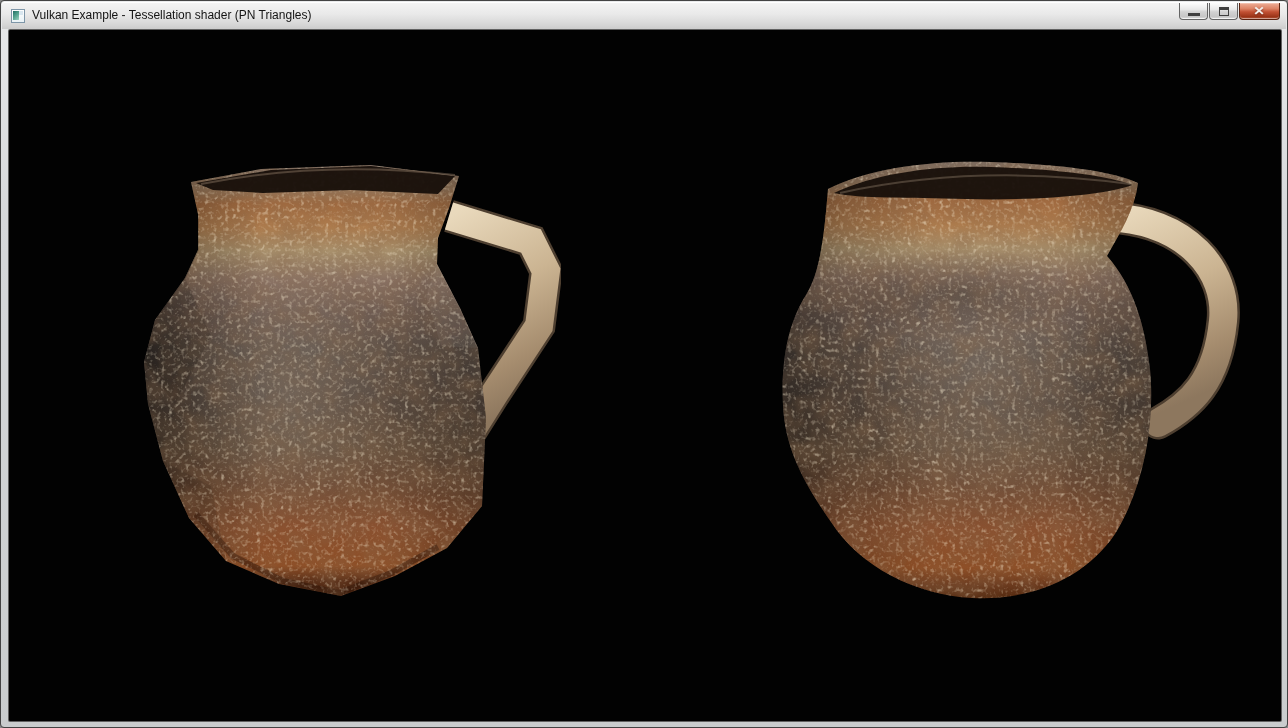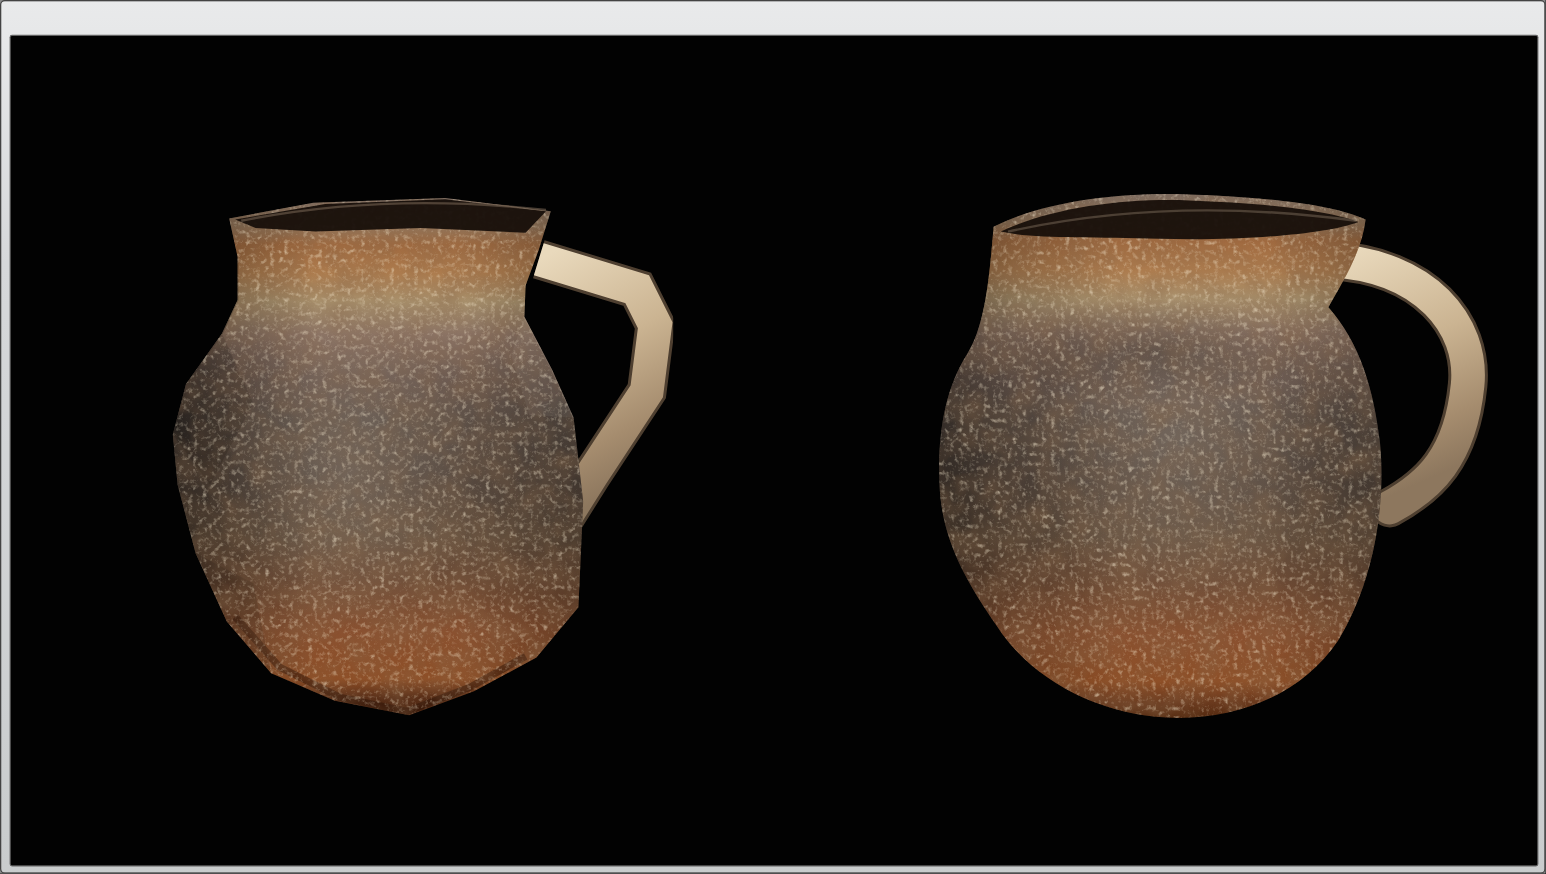--- a/index.html
+++ b/index.html
@@ -52,20 +52,35 @@
   }
   svg.jug { position:absolute; display:block; }
   #jugL { left:132px; top:126px; width:420px; height:445px; }
   #jugR { left:767px; top:123px; width:465px; height:450px; }
 </style>
 </head>
 <body>
 
 <div class="window">
 
+  <div class="titlebar">
+    <span class="app-icon"></span>
+    <span class="title-text">Vulkan Example - Tessellation shader (PN Triangles)</span>
+    <div class="controls">
+      <button class="wbtn min" aria-label="Minimize">
+        <span class="min-glyph"></span>
+      </button>
+      <button class="wbtn max" aria-label="Maximize">
+        <span class="max-glyph"></span>
+      </button>
+      <button class="wbtn close" aria-label="Close">
+        <span class="close-glyph">✕</span>
+      </button>
+    </div>
+  </div>
 
   <div class="client" aria-label="Two textured clay jugs rendered side by side on a black background: the left jug has a faceted low-poly silhouette (tessellation off), the right jug is smooth (PN-triangles tessellation on).">
 
     <svg id="jugL" class="jug" viewBox="0 0 420 445">
       <defs>
         <linearGradient id="lg-body" x1="0" y1="0" x2="0" y2="1">
           <stop offset="0" stop-color="#7b6a5e"></stop>
           <stop offset="0.055" stop-color="#92755a"></stop>
           <stop offset="0.09" stop-color="#a06a40"></stop>
           <stop offset="0.145" stop-color="#ad7c4e"></stop>

